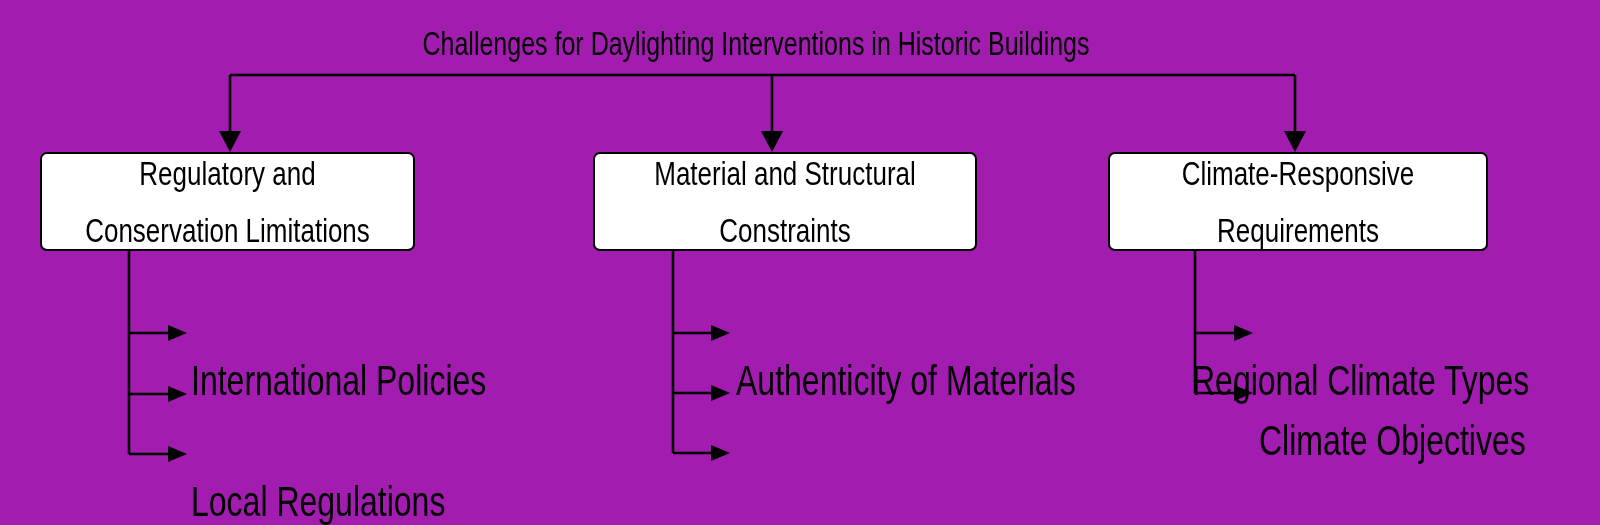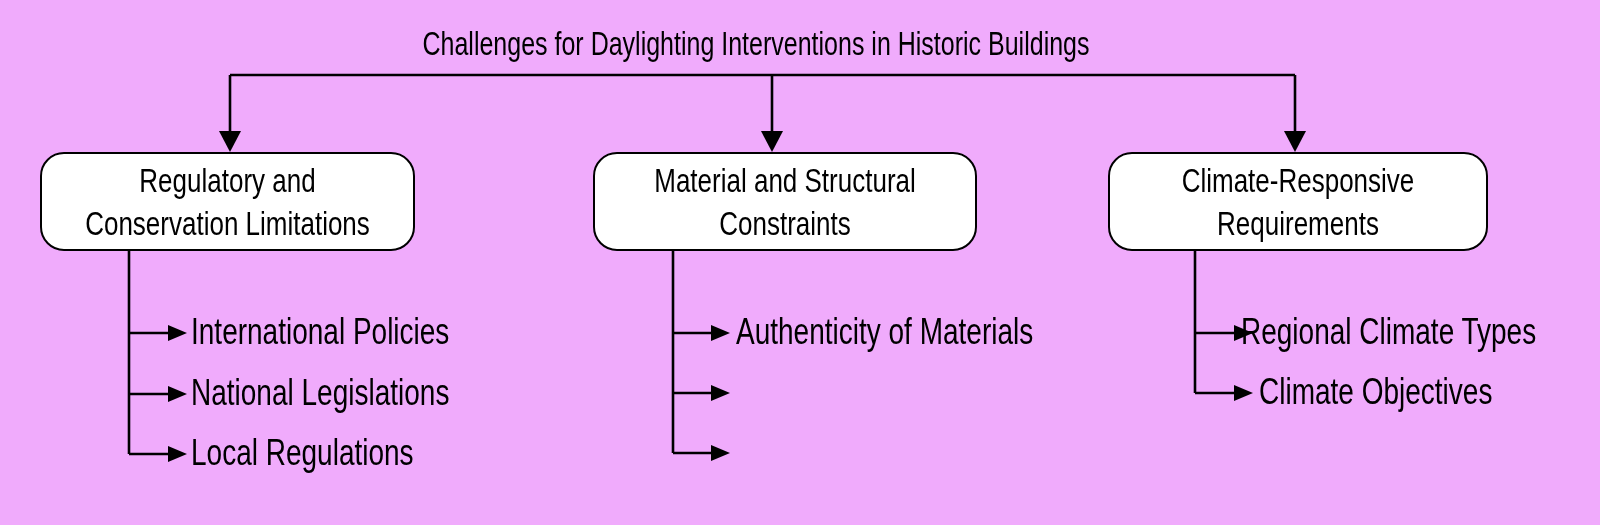--- a/index.html
+++ b/index.html
@@ -4,21 +4,21 @@
 <style>
   html, body {
     margin: 0;
     padding: 0;
     background: #ffffff;
   }
   .canvas {
     position: relative;
     width: 1600px;
     height: 525px;
-    background: #f0abfc;
+    background: #a21caf;
     font-family: "Liberation Sans", sans-serif;
     color: #000000;
     overflow: hidden;
   }
   svg.connectors {
     position: absolute;
     left: 0;
     top: 0;
     width: 1600px;
     height: 525px;
@@ -35,39 +35,40 @@
   }
   .stretch {
     display: inline-block;
     transform: scaleY(1.3);
     transform-origin: 50% 50%;
   }
   .node {
     position: absolute;
     box-sizing: border-box;
     border: 2.5px solid #000000;
-    border-radius: 24px;
+    border-radius: 7px;
     background: #ffffff;
     display: flex;
     align-items: center;
     justify-content: center;
     text-align: center;
     font-size: 26px;
-    line-height: 33px;
+    line-height: 44px;
     padding: 0 18px;
   }
   .node-1 { left: 40px;   top: 152px; width: 375px; height: 99px; }
   .node-2 { left: 593px;  top: 152px; width: 384px; height: 99px; }
   .node-3 { left: 1108px; top: 152px; width: 380px; height: 99px; }
   .leaf {
     position: absolute;
     transform: translateY(-52%);
-    font-size: 28px;
+    font-size: 32px;
     line-height: 30px;
     white-space: nowrap;
+    margin-top: 48px;
   }
 </style>
 </head>
 <body>
 
 <div class="canvas">
 
   <svg class="connectors" viewBox="0 0 1600 525" xmlns="http://www.w3.org/2000/svg">
     <g stroke="#000000" stroke-width="2.6" fill="none">
       <path d="M230,75 H1295"></path>
@@ -126,31 +127,28 @@
   <div class="node node-3">
     <span class="stretch">Climate-Responsive Requirements</span>
   </div>
   <div class="node node-2">
     <span class="stretch">Material and Structural Constraints</span>
   </div>
 
   <div class="leaf" style="left:191px; top:333px;">
     <span class="stretch">International Policies</span>
   </div>
-  <div class="leaf" style="left:191px; top:394px;">
-    <span class="stretch">National Legislations</span>
-  </div>
   <div class="leaf" style="left:191px; top:454px;">
     <span class="stretch">Local Regulations</span>
   </div>
 
   <div class="leaf" style="left:736px; top:333px;">
     <span class="stretch">Authenticity of Materials</span>
   </div>
 
-  <div class="leaf" style="left:1241px; top:333px;">
+  <div class="leaf" style="left:1192px; top:333px;">
     <span class="stretch">Regional Climate Types</span>
   </div>
   <div class="leaf" style="left:1259px; top:393px;text-align:right;">
     <span class="stretch">Climate Objectives</span>
   </div>
 
 </div>
 
 </body></html>

